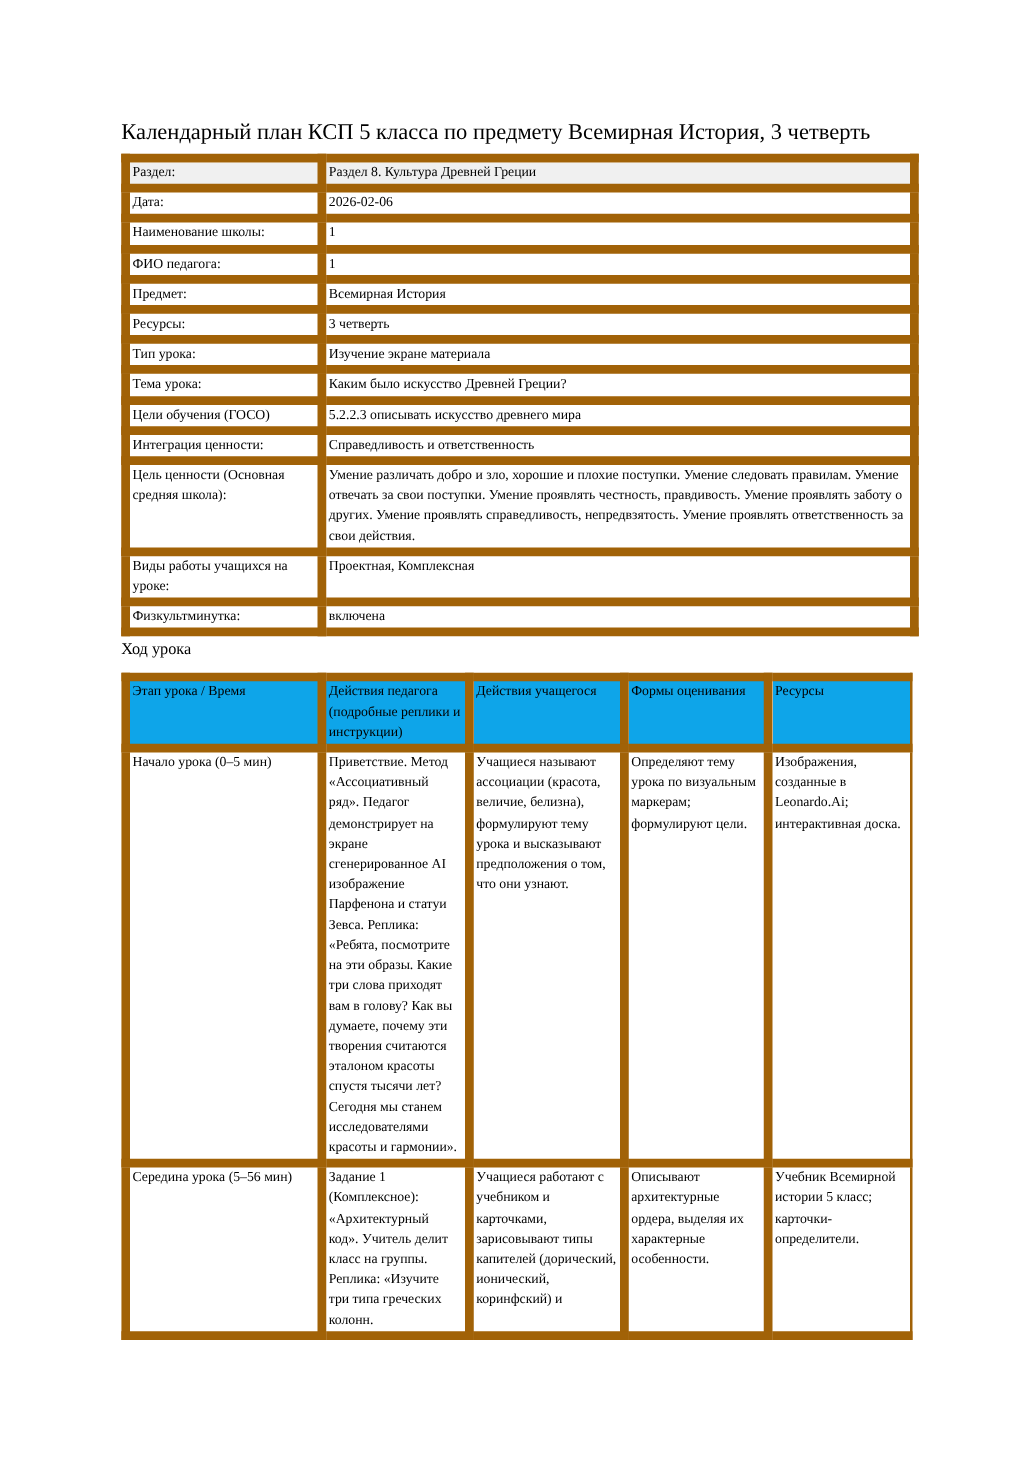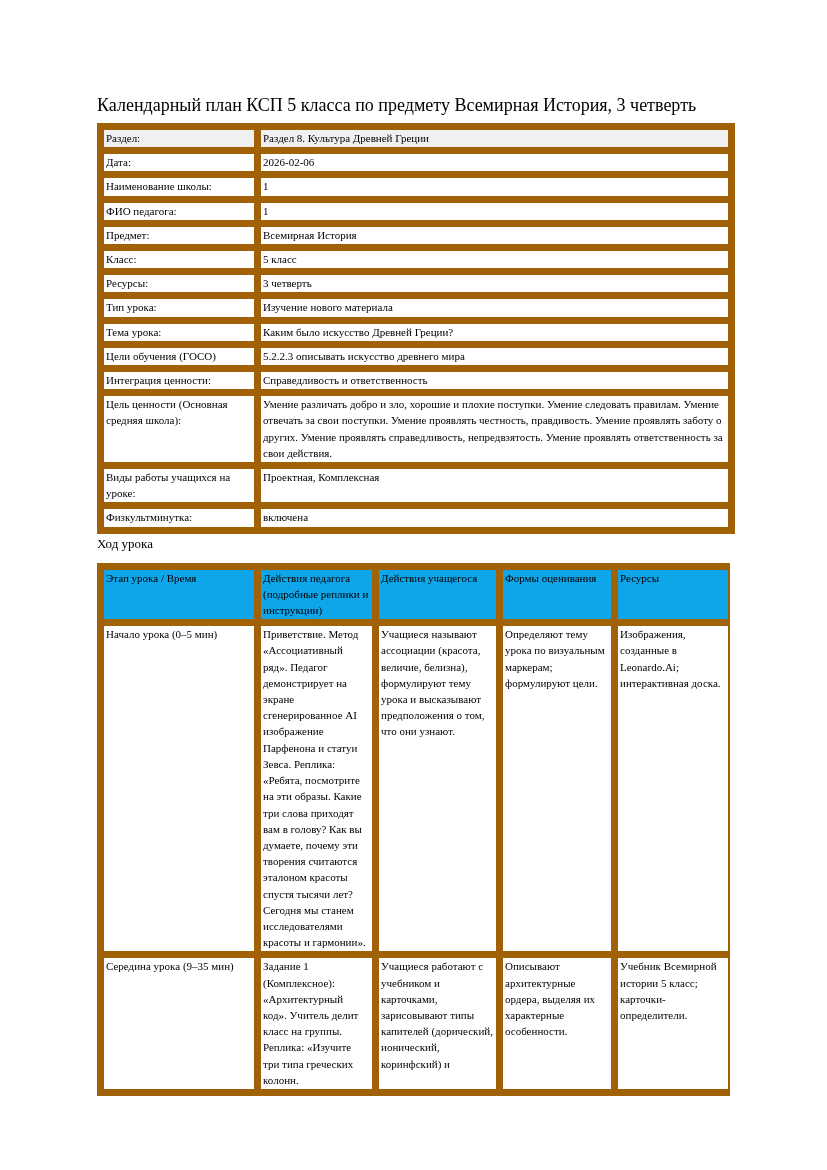--- a/index.html
+++ b/index.html
@@ -74,30 +74,26 @@
         </tr>
         <tr>
           <td>ФИО педагога:</td>
           <td>1</td>
         </tr>
         <tr>
           <td>Предмет:</td>
           <td>Всемирная История</td>
         </tr>
         <tr>
-          <td>Класс:</td>
-          <td>5 класс</td>
-        </tr>
-        <tr>
           <td>Ресурсы:</td>
           <td>3 четверть</td>
         </tr>
         <tr>
           <td>Тип урока:</td>
-          <td>Изучение нового материала</td>
+          <td>Изучение экране материала</td>
         </tr>
         <tr>
           <td>Тема урока:</td>
           <td>Каким было искусство Древней Греции?</td>
         </tr>
         <tr>
           <td>Цели обучения (ГОСО)</td>
           <td>5.2.2.3 описывать искусство древнего мира</td>
         </tr>
         <tr>
@@ -141,21 +137,21 @@
       </tbody>
       <tbody>
           <tr>
             <td>Начало урока (0–5 мин)</td>
             <td>Приветствие. Метод «Ассоциативный ряд». Педагог демонстрирует на экране сгенерированное AI изображение Парфенона и статуи Зевса. Реплика: «Ребята, посмотрите на эти образы. Какие три слова приходят вам в голову? Как вы думаете, почему эти творения считаются эталоном красоты спустя тысячи лет? Сегодня мы станем исследователями красоты и гармонии».</td>
             <td>Учащиеся называют ассоциации (красота, величие, белизна), формулируют тему урока и высказывают предположения о том, что они узнают.</td>
             <td>Определяют тему урока по визуальным маркерам; формулируют цели.</td>
             <td>Изображения, созданные в Leonardo.Ai; интерактивная доска.</td>
           </tr>
           <tr>
-            <td>Середина урока (9–35 мин)</td>
+            <td>Середина урока (5–56 мин)</td>
             <td>Задание 1 (Комплексное): «Архитектурный код». Учитель делит класс на группы. Реплика: «Изучите три типа греческих колонн.</td>
             <td>Учащиеся работают с учебником и карточками, зарисовывают типы капителей (дорический, ионический, коринфский) и</td>
             <td>Описывают архитектурные ордера, выделяя их характерные особенности.</td>
             <td> Учебник Всемирной истории 5 класс; карточки-определители.</td>
           </tr>
         </tbody>
     </table>
   </div>
 
 </div>

